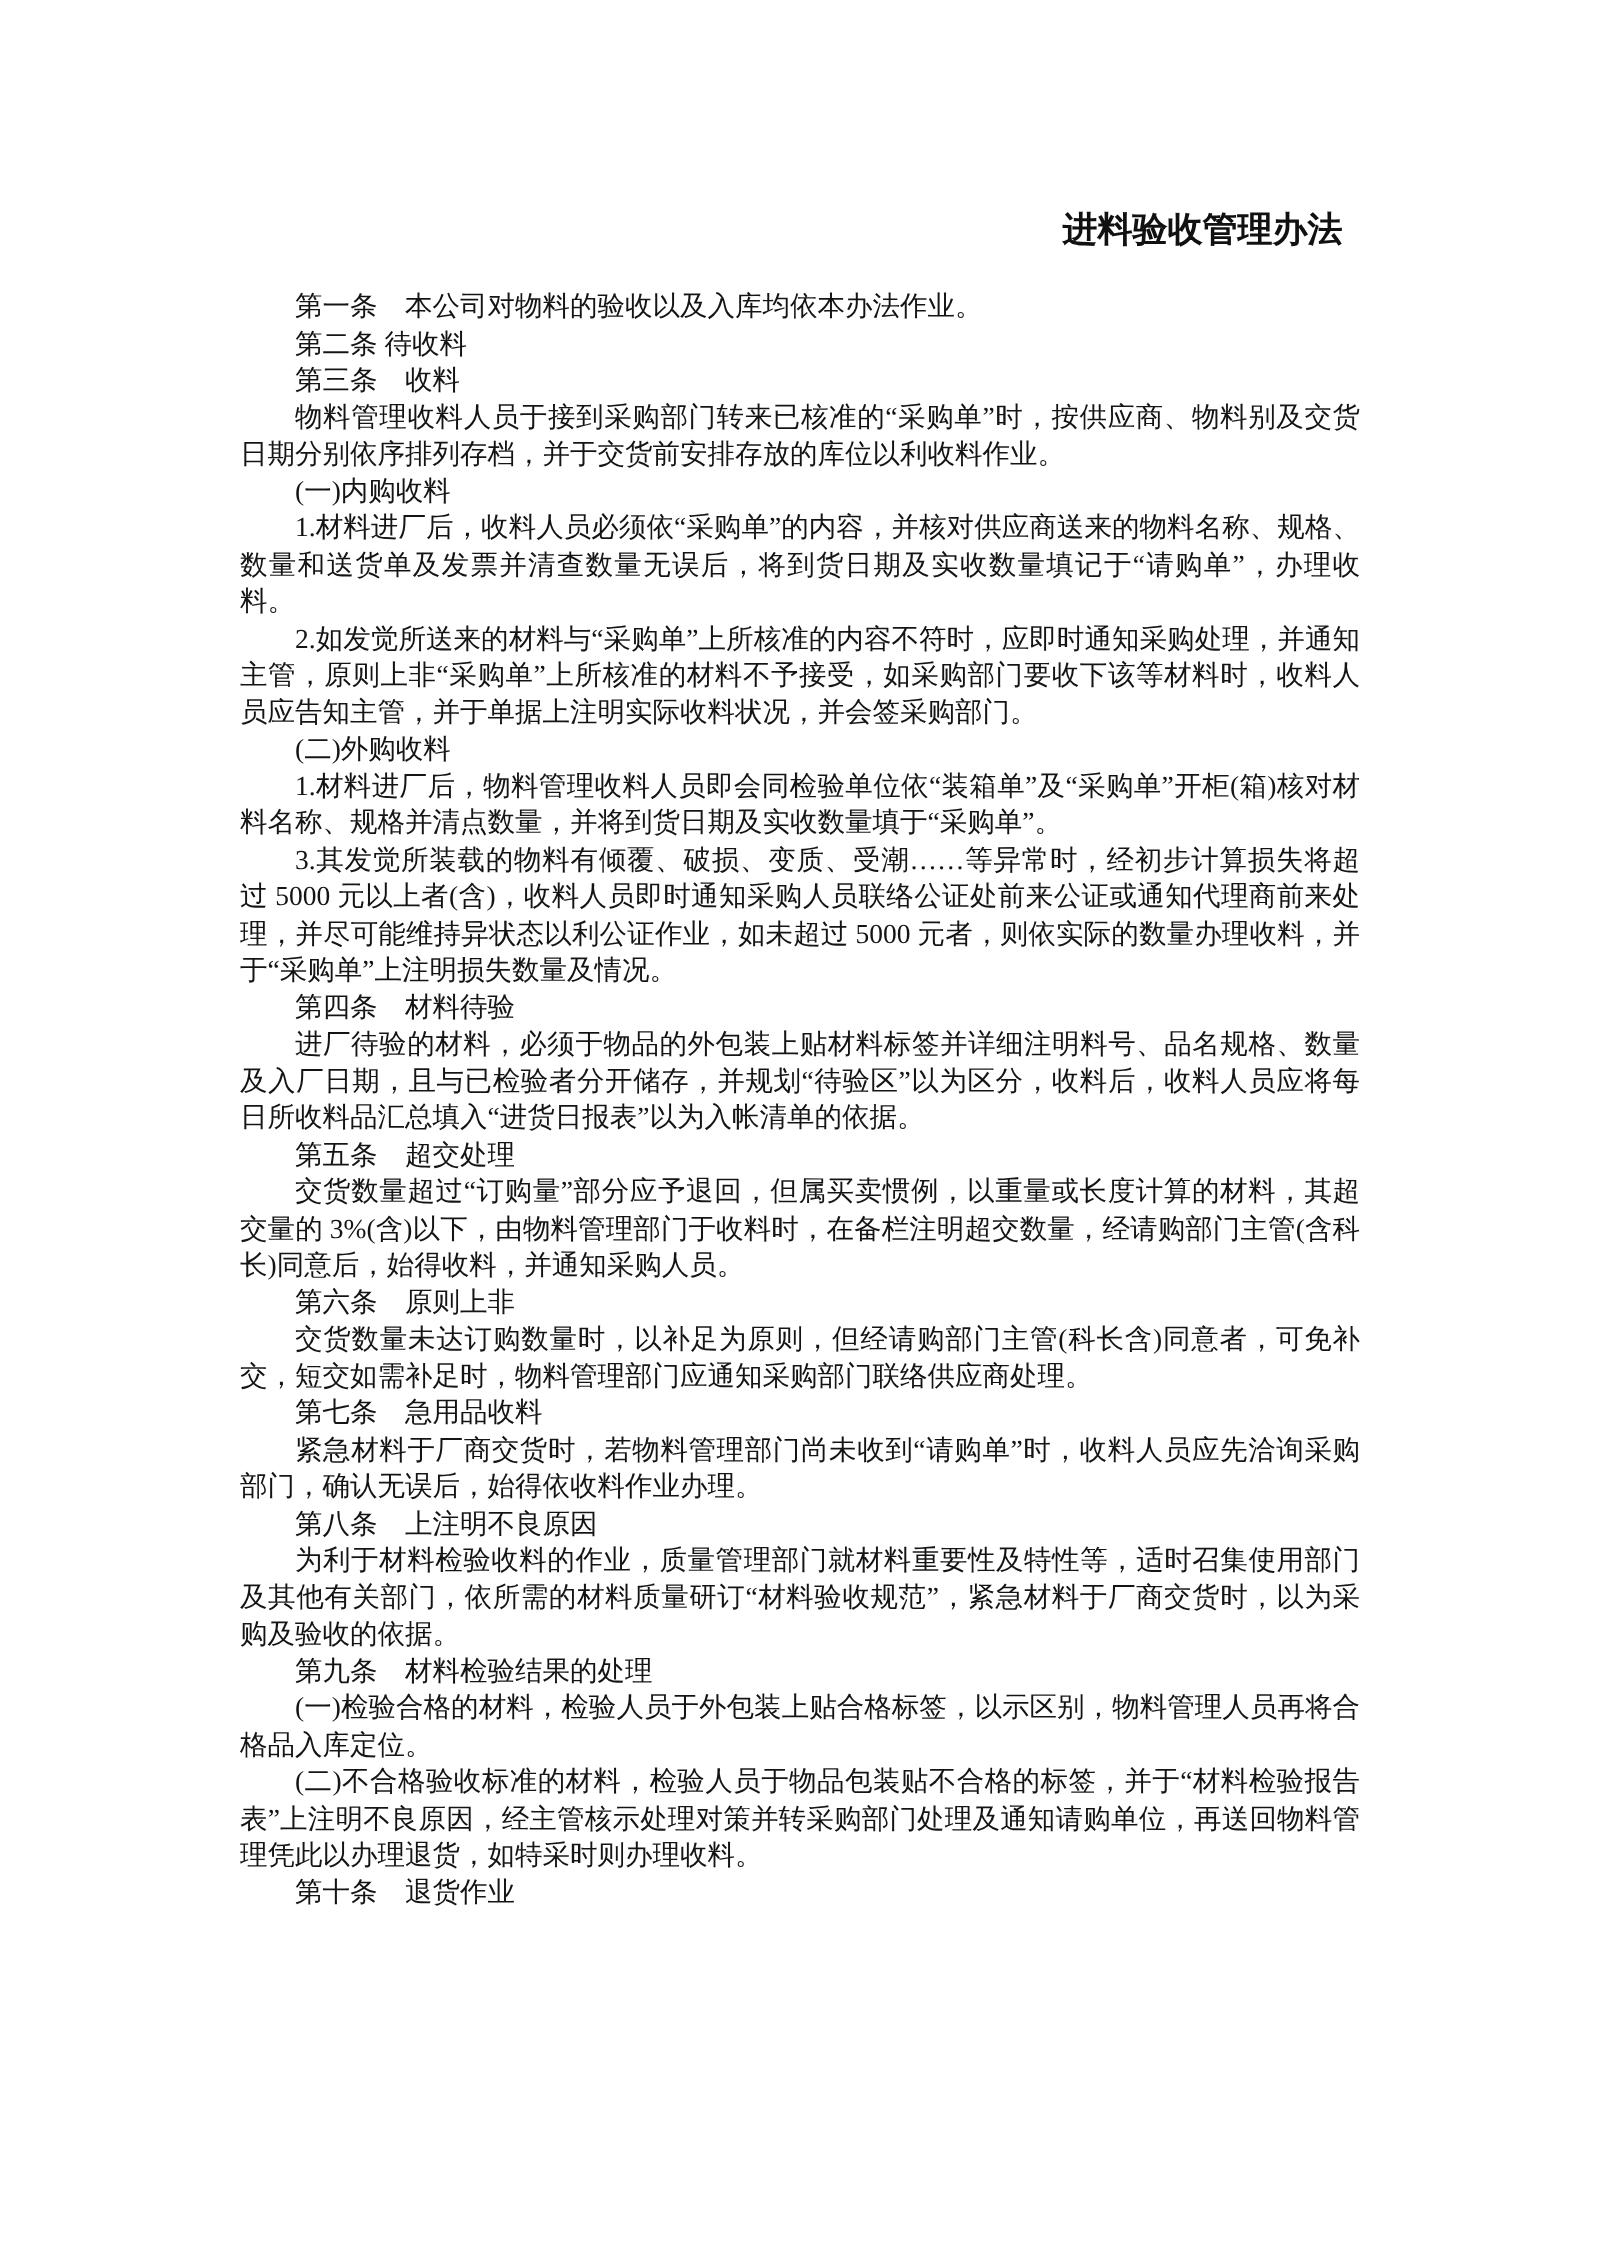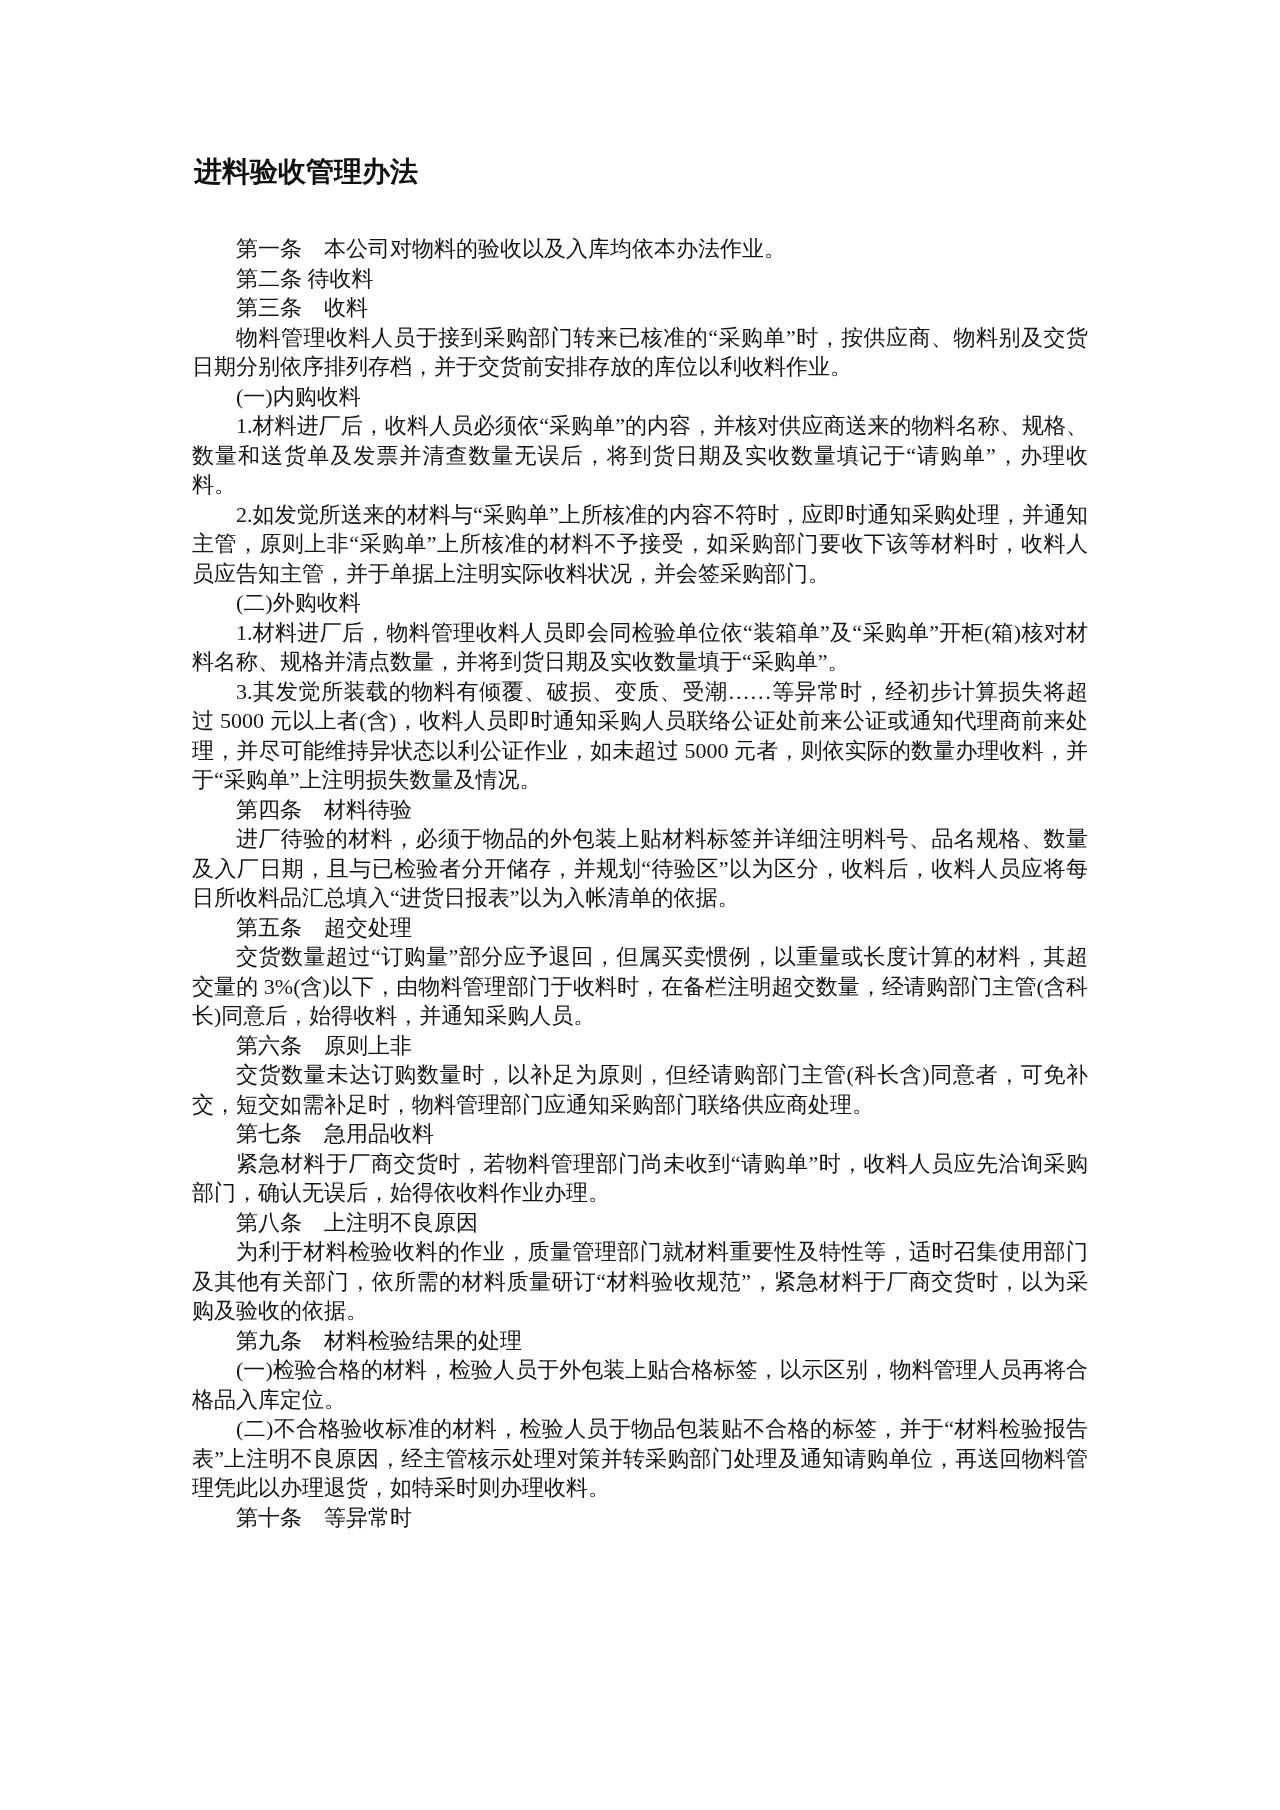--- a/index.html
+++ b/index.html
@@ -14,31 +14,31 @@
     background: #ffffff;
     overflow: hidden;
   }
   .doc {
     width: 896px;
     margin: 0 auto;
     padding-top: 152px;
     color: #141414;
   }
   .doc-title {
-    margin: 2px;
+    margin: 14px;
     font-family: "Liberation Sans", "DejaVu Sans", sans-serif;
     font-weight: bold;
     font-size: 28px;
     line-height: 36px;
-    text-align: left;
+    text-align: right;
     letter-spacing: 0px;
     color: #111111;
   }
   .doc-body {
-    margin-top: 44px;
+    margin-top: 28px;
   }
   .doc-body p {
     margin: 0;
     font-family: "Liberation Serif", "DejaVu Serif", serif;
     font-size: 22px;
     line-height: 29.5px;
     text-align: justify;
     text-justify: inter-ideograph;
     text-indent: 2em;
     word-break: break-all;
@@ -68,16 +68,16 @@
         <p>交货数量超过“订购量”部分应予退回，但属买卖惯例，以重量或长度计算的材料，其超交量的 3%(含)以下，由物料管理部门于收料时，在备栏注明超交数量，经请购部门主管(含科长)同意后，始得收料，并通知采购人员。</p>
         <p>第六条　原则上非</p>
         <p>交货数量未达订购数量时，以补足为原则，但经请购部门主管(科长含)同意者，可免补交，短交如需补足时，物料管理部门应通知采购部门联络供应商处理。</p>
         <p>第七条　急用品收料</p>
         <p>紧急材料于厂商交货时，若物料管理部门尚未收到“请购单”时，收料人员应先洽询采购部门，确认无误后，始得依收料作业办理。</p>
         <p>第八条　上注明不良原因</p>
         <p>为利于材料检验收料的作业，质量管理部门就材料重要性及特性等，适时召集使用部门及其他有关部门，依所需的材料质量研订“材料验收规范”，紧急材料于厂商交货时，以为采购及验收的依据。</p>
         <p>第九条　材料检验结果的处理</p>
         <p>(一)检验合格的材料，检验人员于外包装上贴合格标签，以示区别，物料管理人员再将合格品入库定位。</p>
         <p>(二)不合格验收标准的材料，检验人员于物品包装贴不合格的标签，并于“材料检验报告表”上注明不良原因，经主管核示处理对策并转采购部门处理及通知请购单位，再送回物料管理凭此以办理退货，如特采时则办理收料。</p>
-        <p>第十条　等异常时</p>
+        <p>第十条　退货作业</p>
       </div>
   </div>
 </div>
 
 </body></html>

